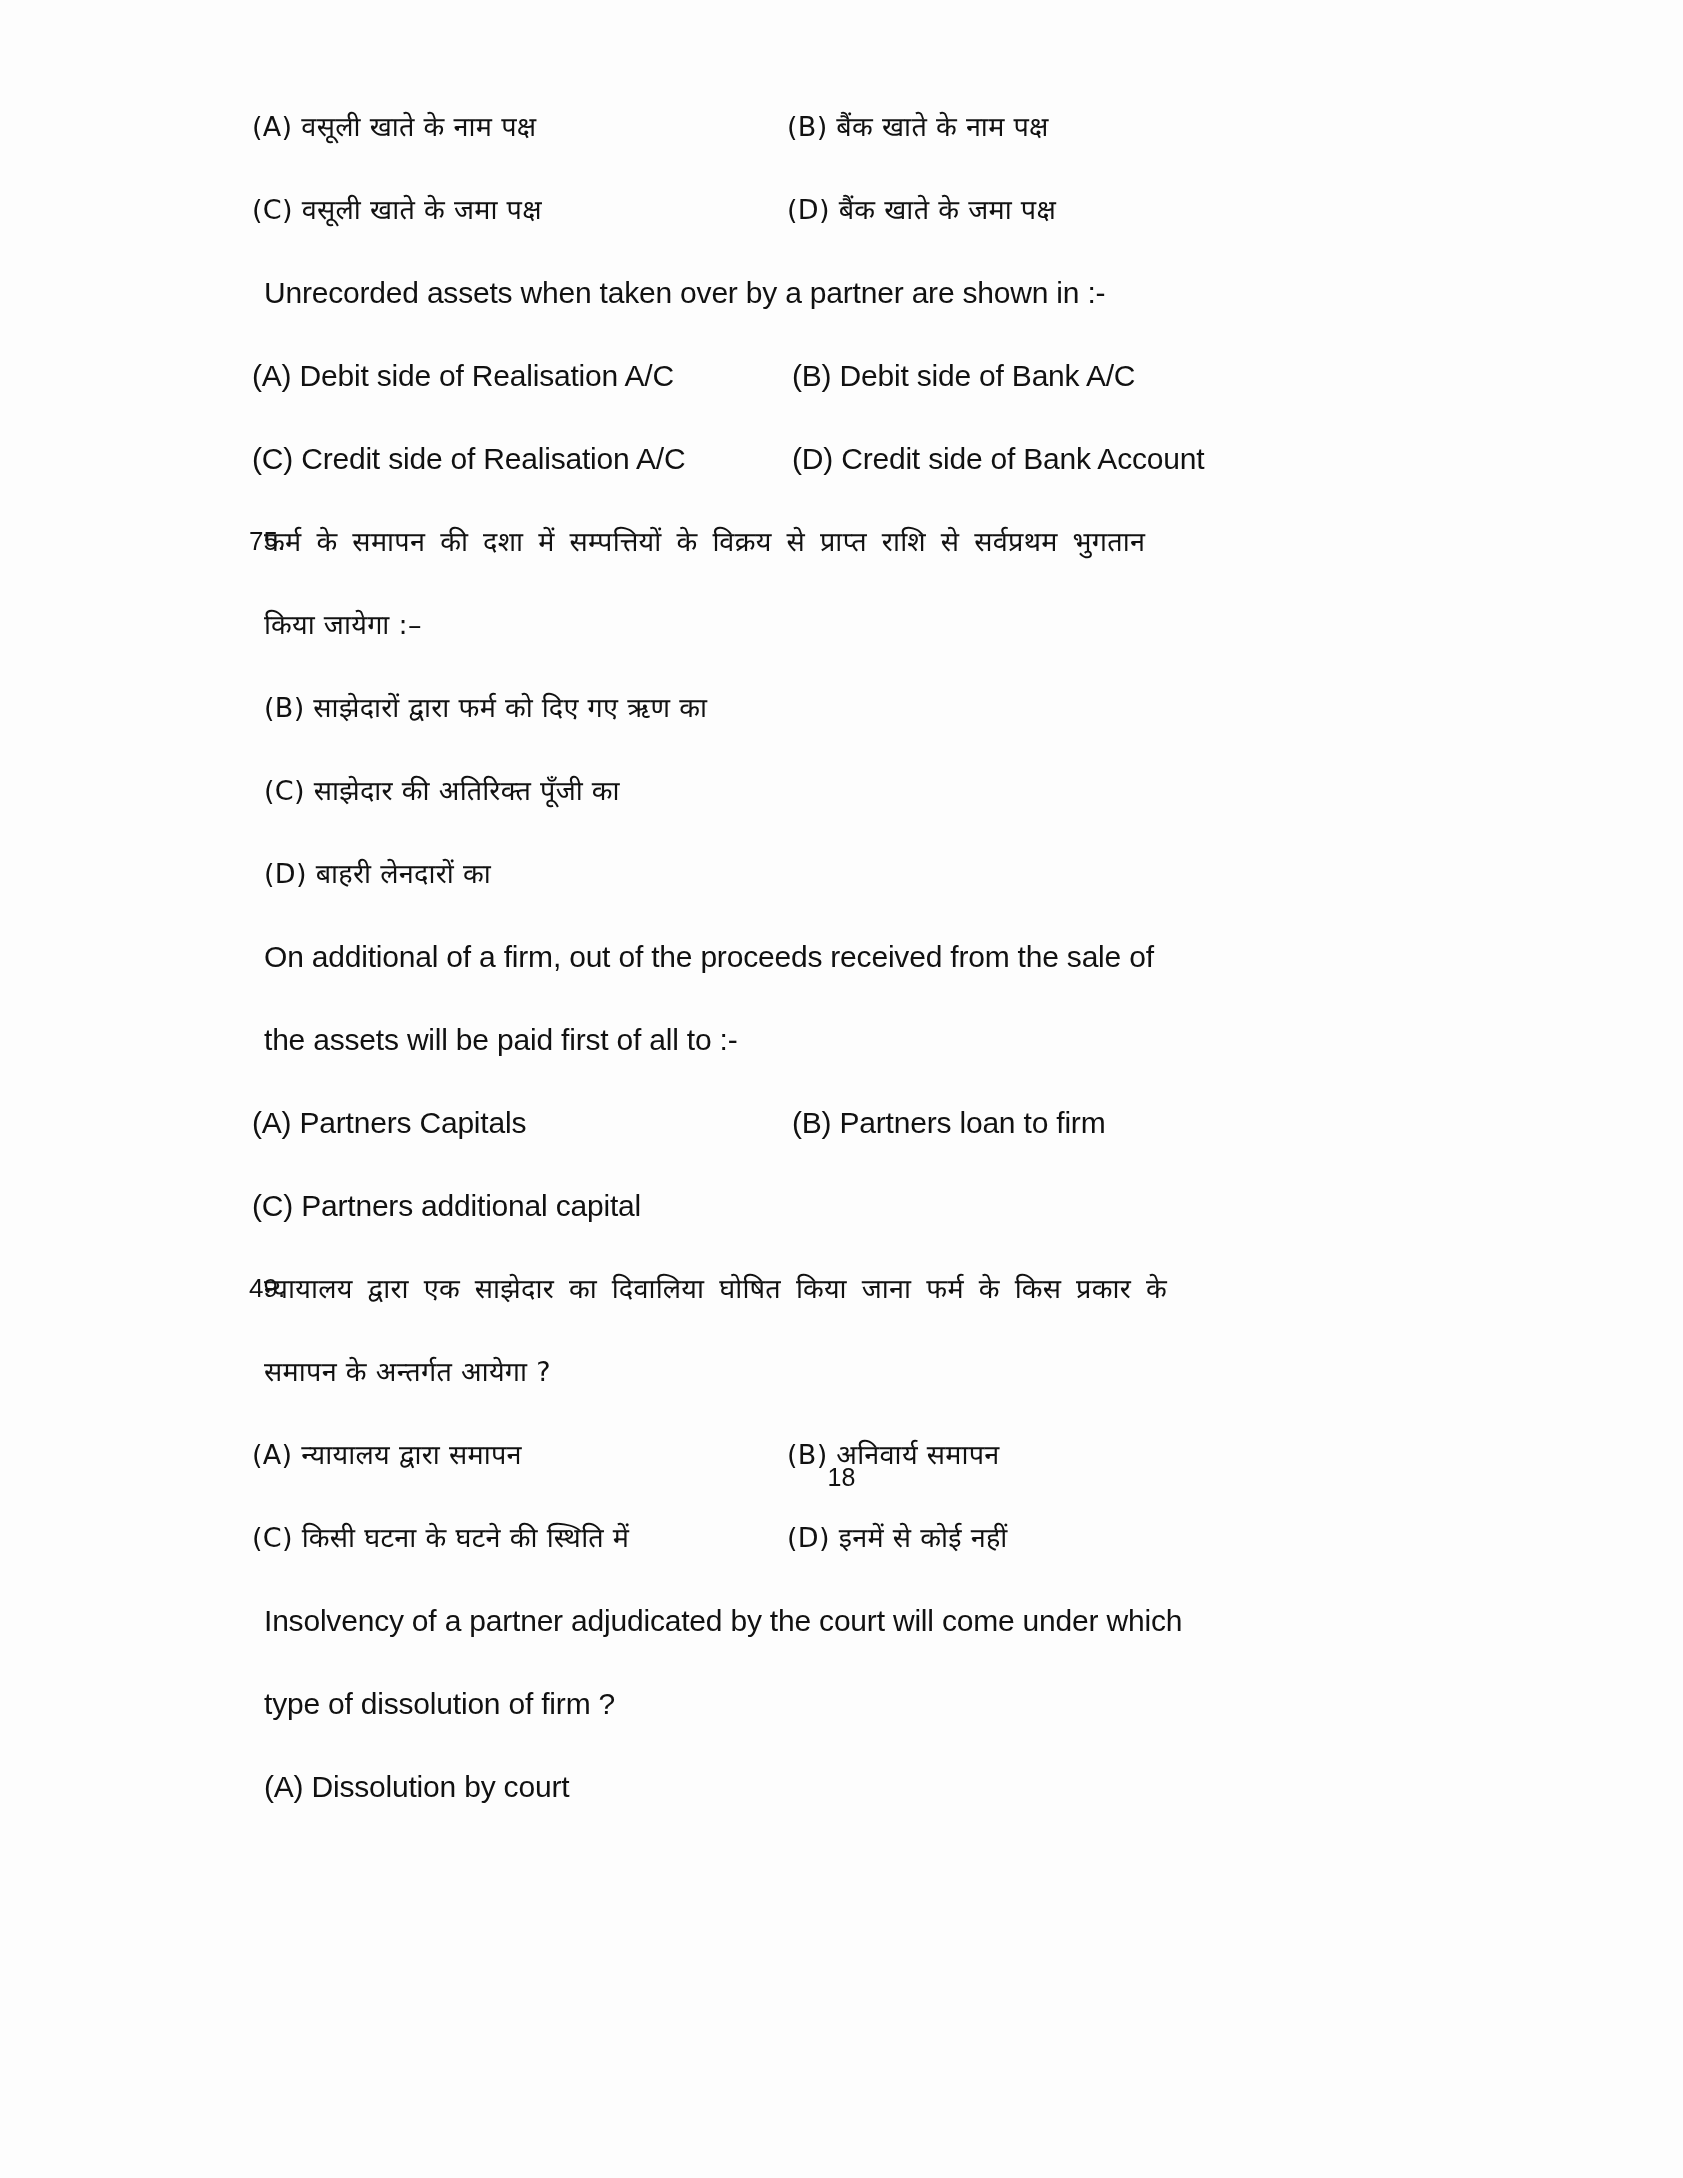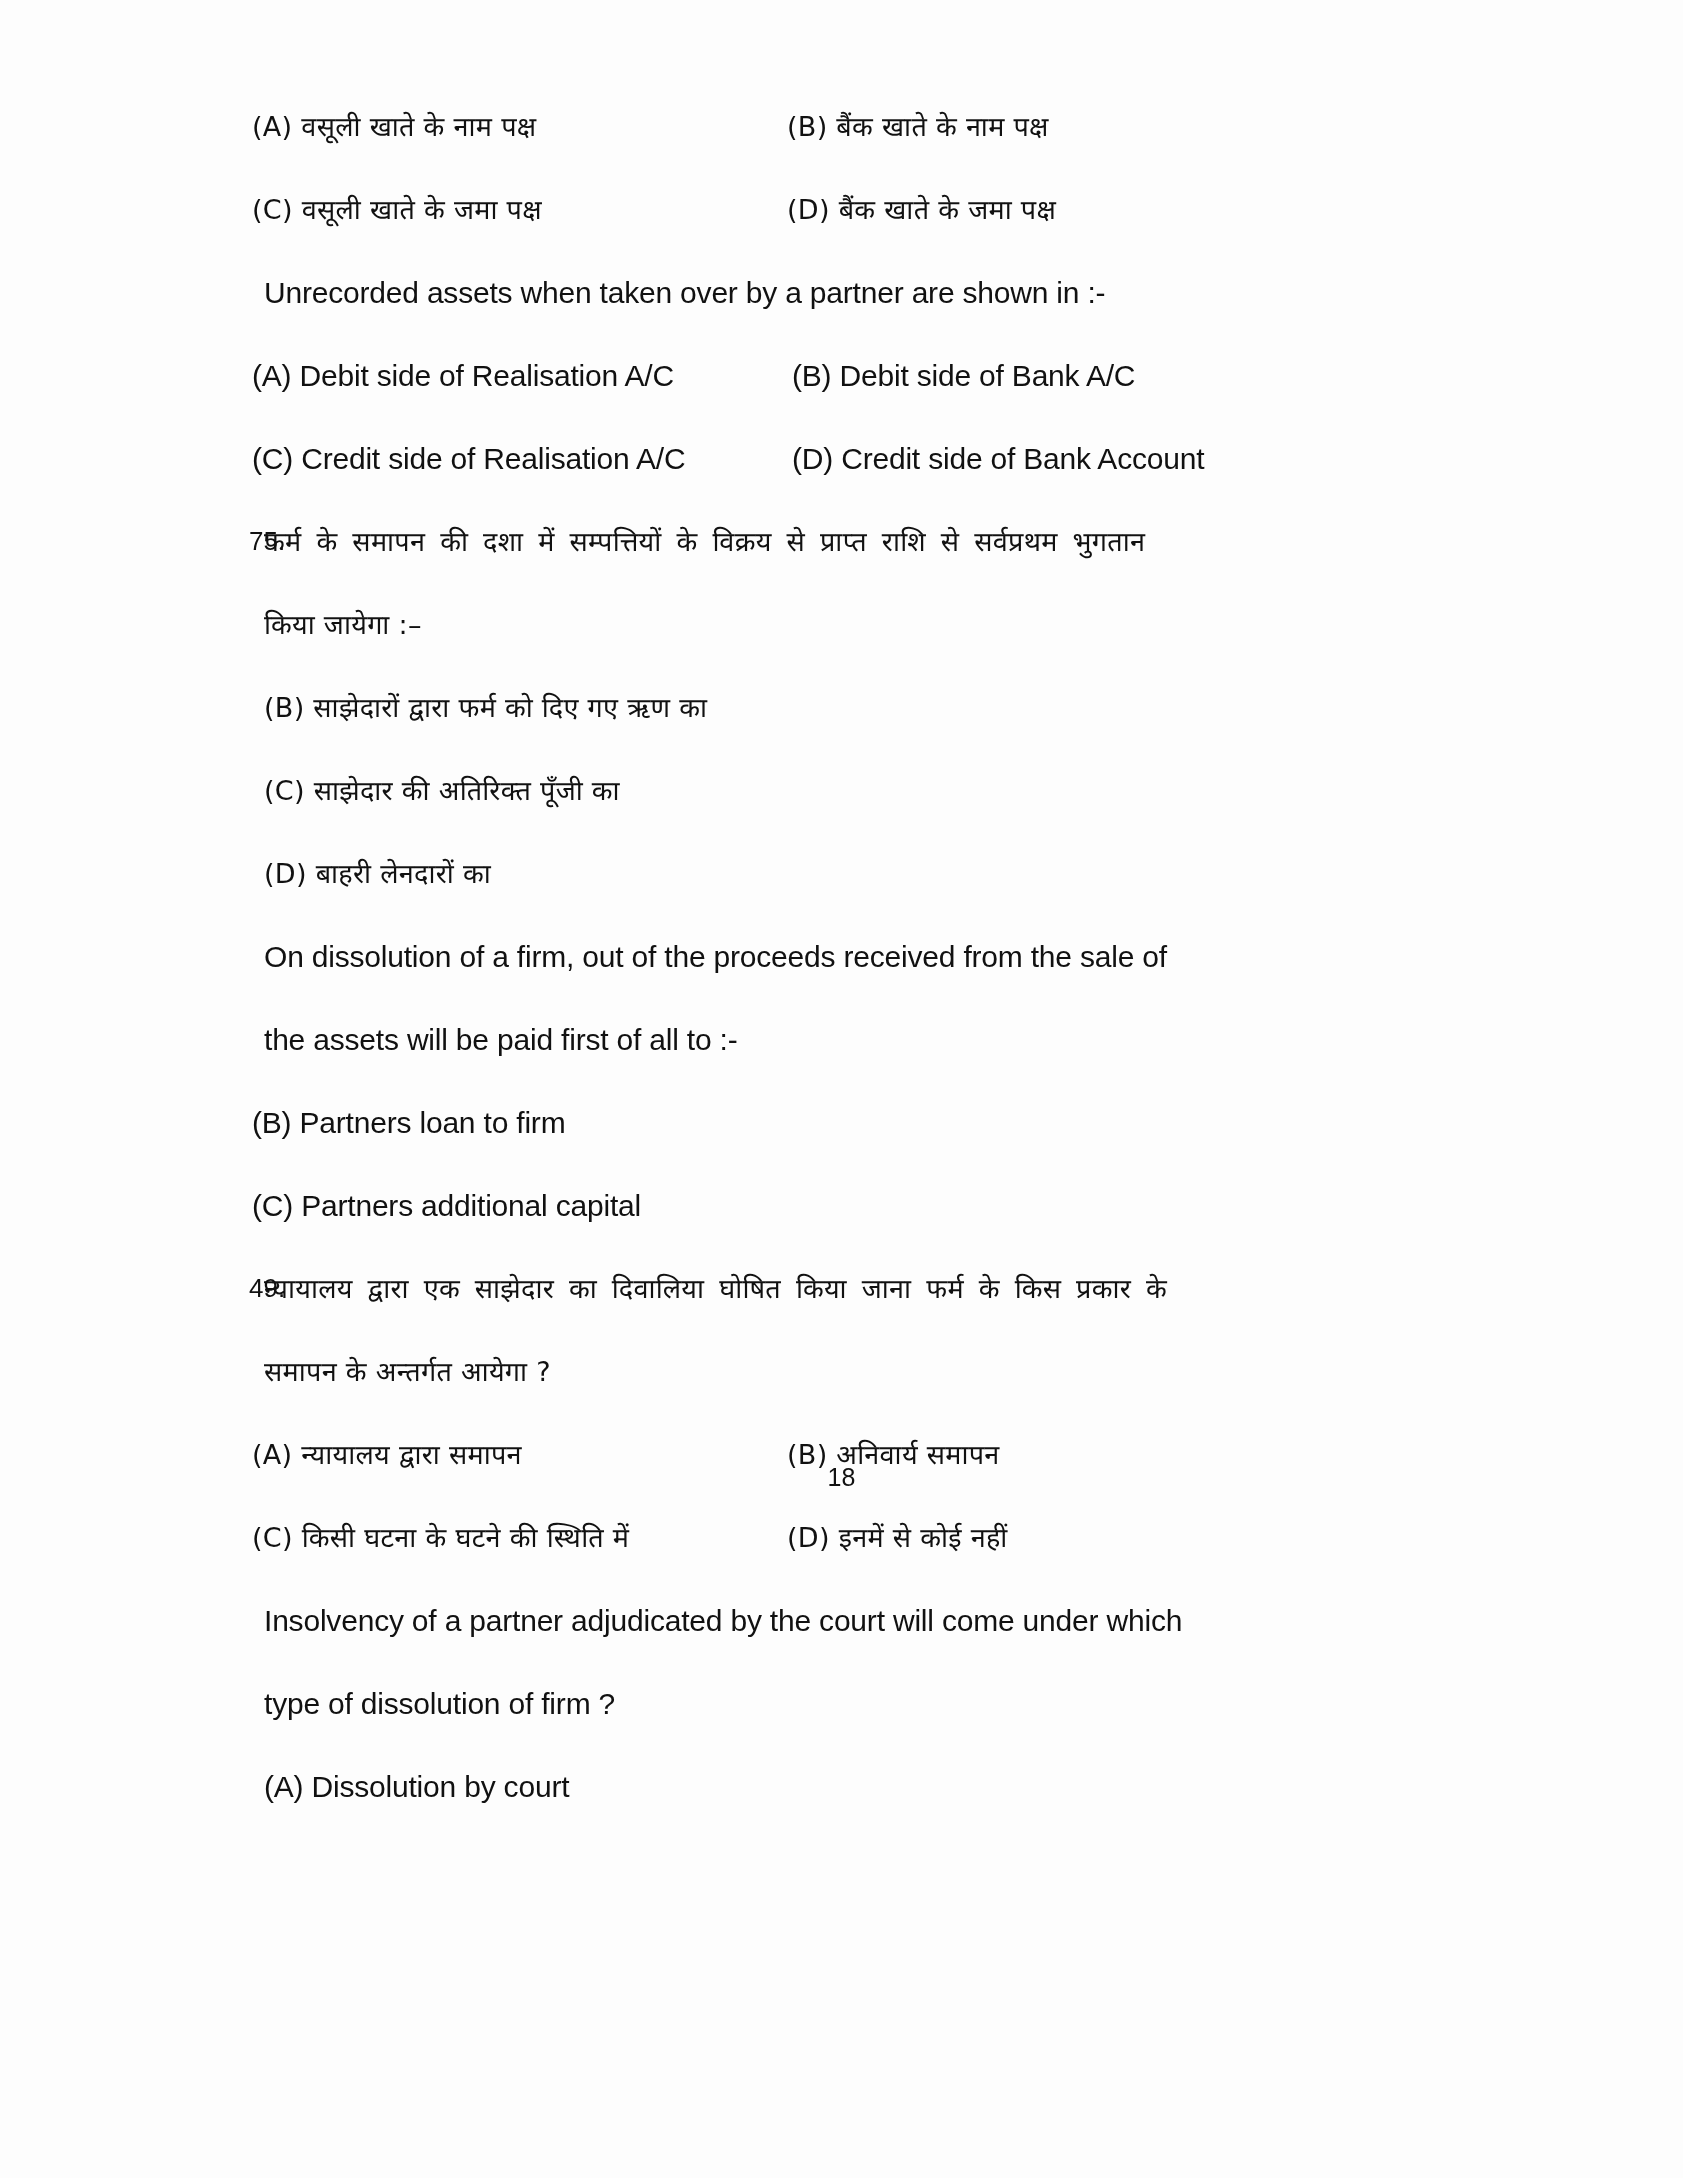--- a/index.html
+++ b/index.html
@@ -150,24 +150,25 @@
       <div class="qnum" style="line-height:83px;">75.</div>
       <div class="qbody">
 
         <div class="hi hi-just blk" style="white-space:normal;">फर्म के समापन की दशा में सम्पत्तियों के विक्रय से प्राप्त राशि से सर्वप्रथम भुगतान</div>
         <div class="hi blk">किया जायेगा :–</div>
 
         <div class="hi blk">(B) साझेदारों द्वारा फर्म को दिए गए ऋण का</div>
         <div class="hi blk">(C) साझेदार की अतिरिक्त पूँजी का</div>
         <div class="hi blk">(D) बाहरी लेनदारों का</div>
 
-        <div class="en blk">On dissolution of a firm, out of the proceeds received from the sale of</div>
+        <div class="en blk">On additional of a firm, out of the proceeds received from the sale of</div>
         <div class="en blk">the assets will be paid first of all to :-</div>
 
         <div class="opts2 narrow">
+          <div class="opt-col-a en opt-line">(A) Partners Capitals</div>
           <div class="opt-col-b en opt-line">(B) Partners loan to firm</div>
         </div>
 
         <div class="opts2 narrow">
           <div class="opt-col-a en opt-line">(C) Partners additional capital</div>
         </div>
 
       </div>
     </div>
 

